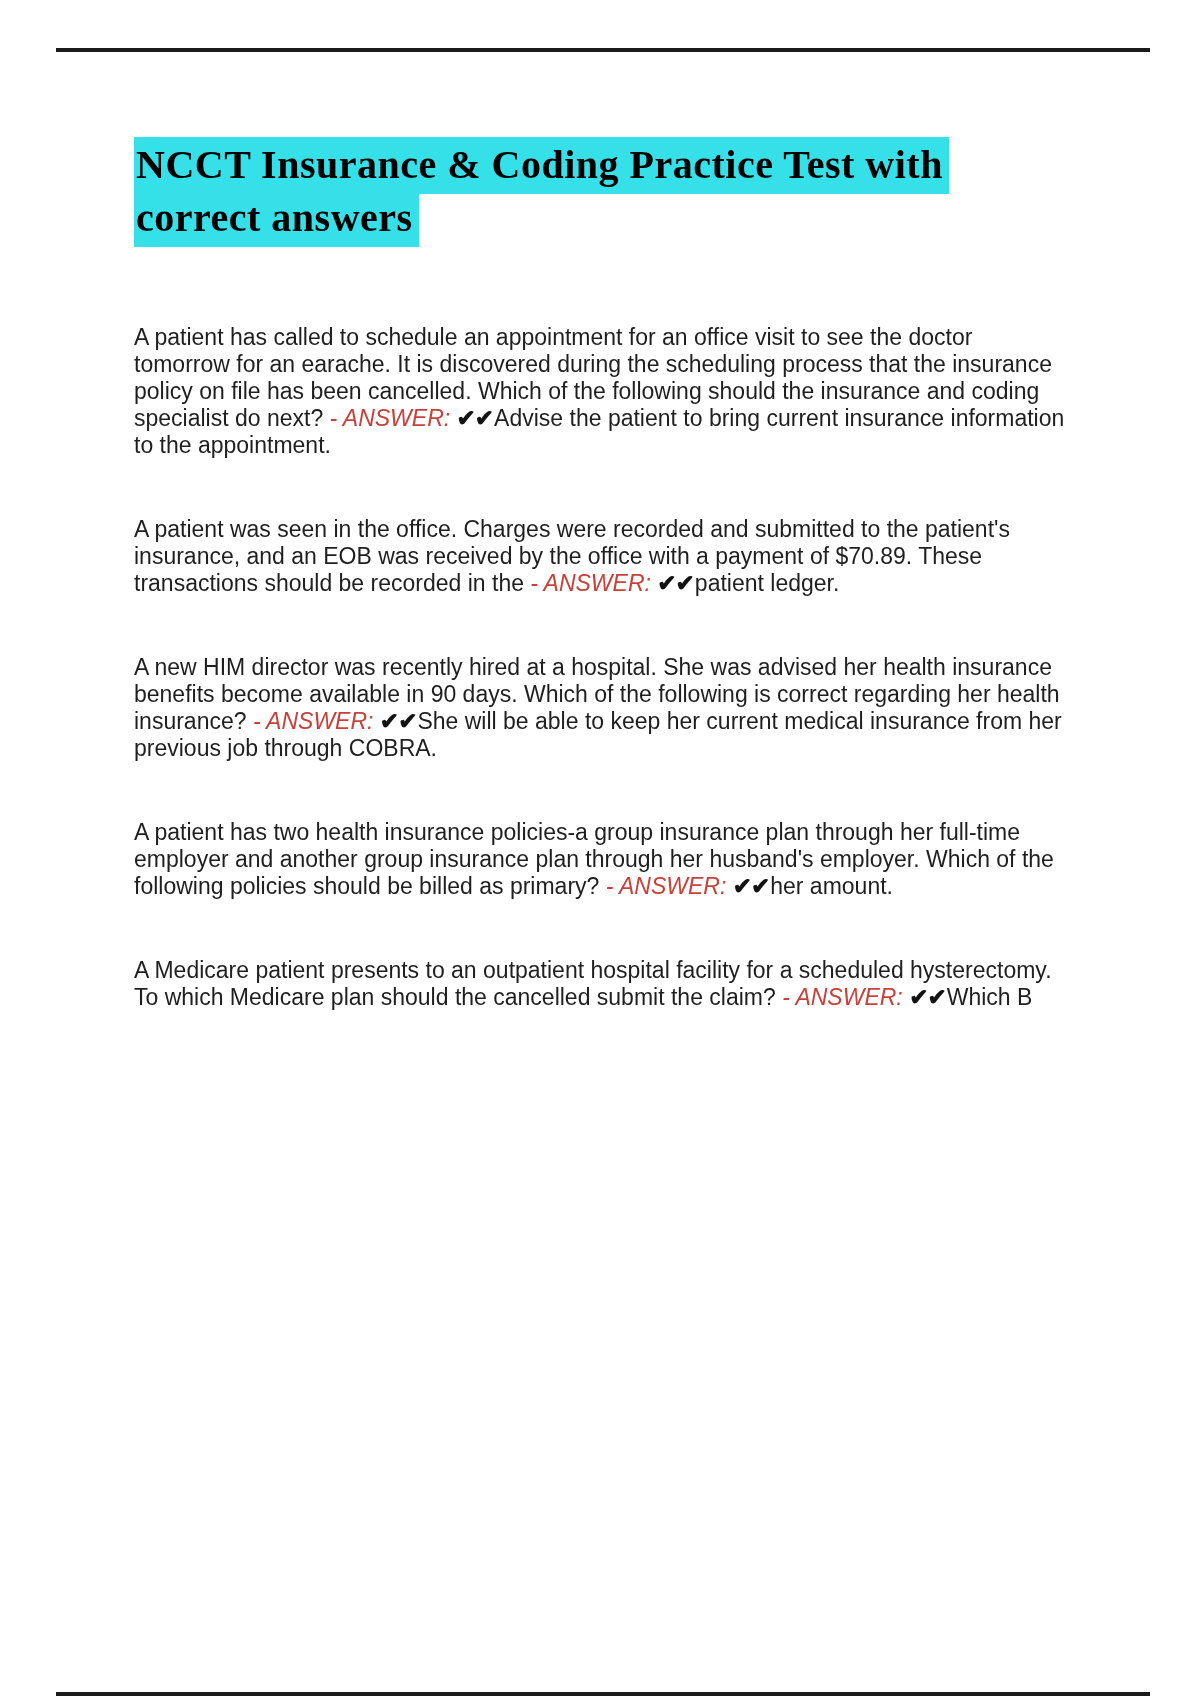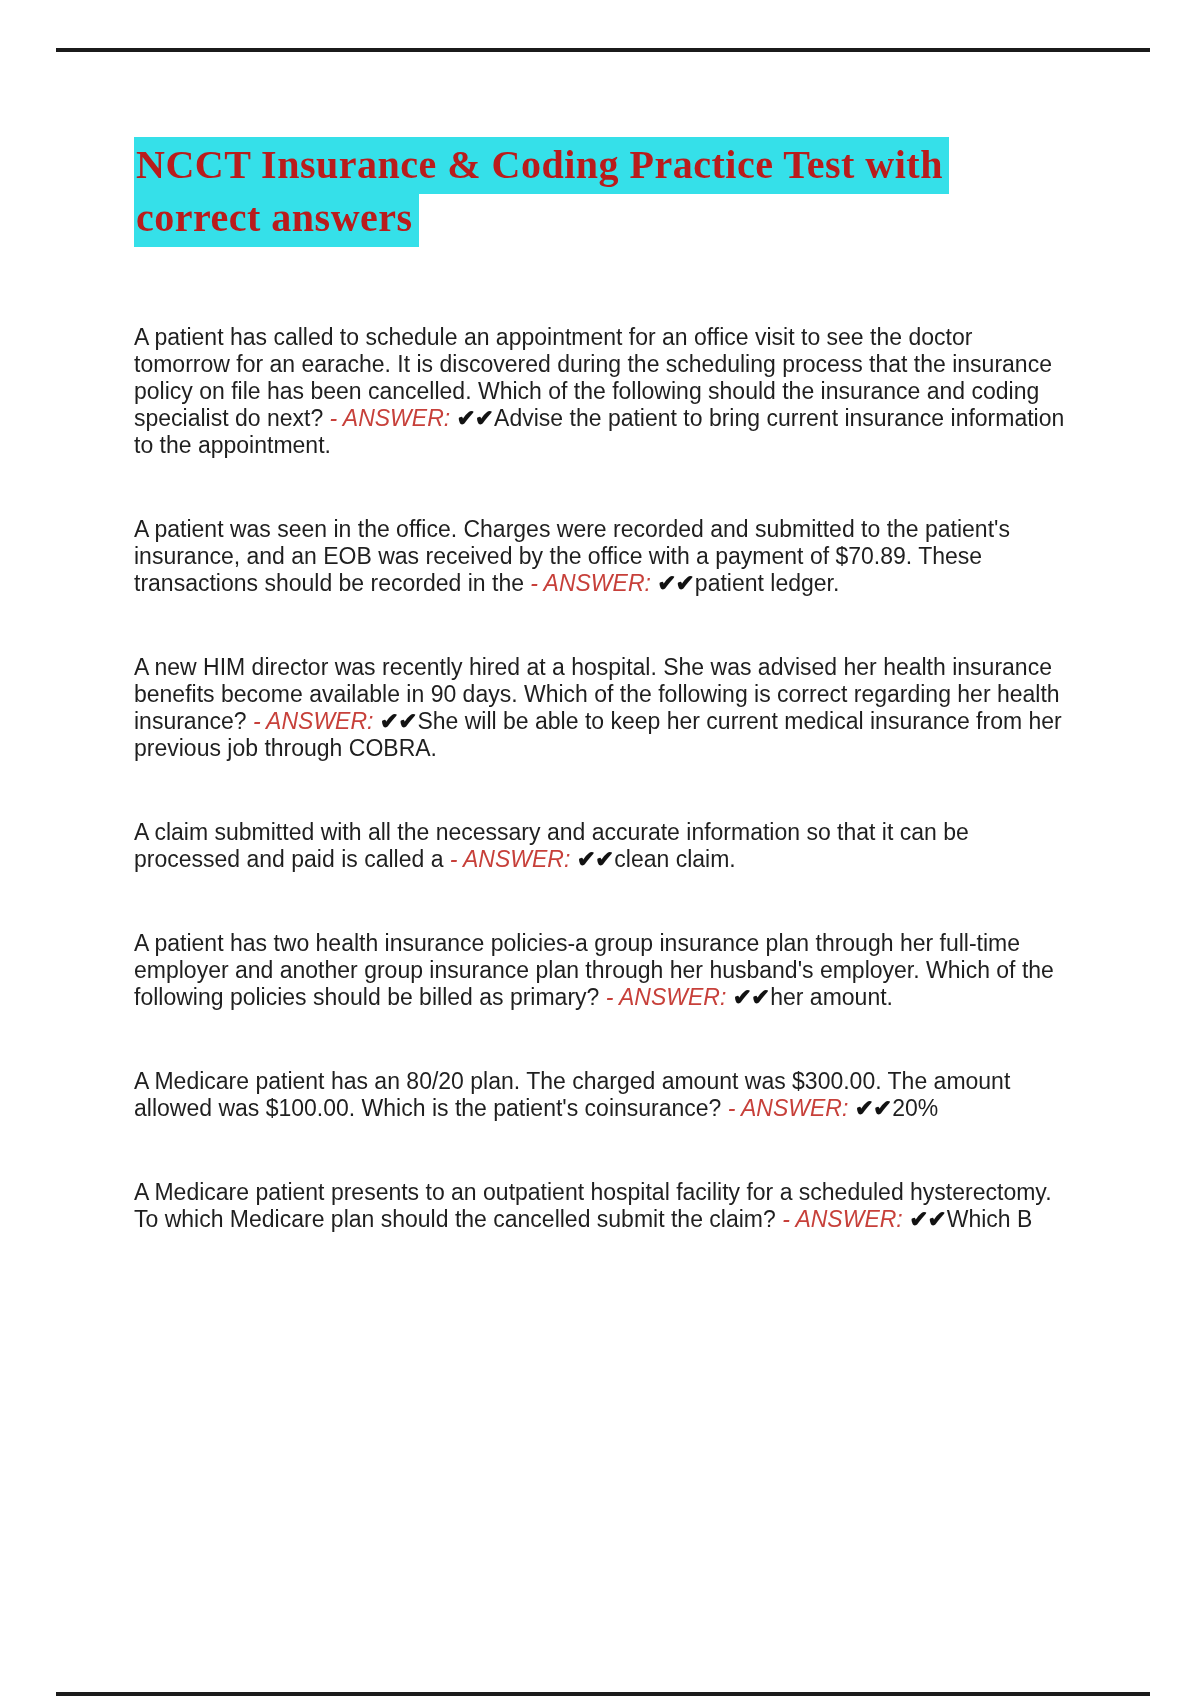--- a/index.html
+++ b/index.html
@@ -32,21 +32,21 @@
     top: 138px;
     width: 940px;
   }
   h1.title {
     margin: 0 0 80px 0;
     max-width: 880px;
     font-family: "Liberation Serif", serif;
     font-weight: bold;
     font-size: 40px;
     line-height: 53px;
-    color: #b91c1c;
+    color: #000000;
     letter-spacing: 0.5px;
   }
   h1.title .hl {
     background: var(--hl, #35e0e9);
     padding: 5px 6px 7px 2px;
     -webkit-box-decoration-break: clone;
     box-decoration-break: clone;
   }
   p.qa {
     margin: 0 0 57px 0;
@@ -75,23 +75,21 @@
   <div class="content">
     <h1 class="title"><span class="hl">NCCT Insurance &amp; Coding Practice Test with correct answers</span></h1>
 
     <p class="qa"><span>A patient has called to schedule an appointment for an office visit to see the doctor tomorrow for an earache. It is discovered during the scheduling process that the insurance policy on file has been cancelled. Which of the following should the insurance and coding specialist do next?</span><span class="answer-label"> - ANSWER: </span><span class="checks">✔✔</span><span>Advise the patient to bring current insurance information to the appointment.</span></p>
 
 
     <p class="qa"><span>A patient was seen in the office. Charges were recorded and submitted to the patient's insurance, and an EOB was received by the office with a payment of $70.89. These transactions should be recorded in the</span><span class="answer-label"> - ANSWER: </span><span class="checks">✔✔</span><span>patient ledger.</span></p>
 
     <p class="qa"><span>A new HIM director was recently hired at a hospital. She was advised her health insurance benefits become available in 90 days. Which of the following is correct regarding her health insurance?</span><span class="answer-label"> - ANSWER: </span><span class="checks">✔✔</span><span>She will be able to keep her current medical insurance from her previous job through COBRA.</span></p>
 
-    <p class="qa"><span>A claim submitted with all the necessary and accurate information so that it can be processed and paid is called a</span><span class="answer-label"> - ANSWER: </span><span class="checks">✔✔</span><span>clean claim.</span></p>
 
     <p class="qa"><span>A patient has two health insurance policies-a group insurance plan through her full-time employer and another group insurance plan through her husband's employer. Which of the following policies should be billed as primary?</span><span class="answer-label"> - ANSWER: </span><span class="checks">✔✔</span><span>her amount.</span></p>
 
-    <p class="qa"><span>A Medicare patient has an 80/20 plan. The charged amount was $300.00. The amount allowed was $100.00. Which is the patient's coinsurance?</span><span class="answer-label"> - ANSWER: </span><span class="checks">✔✔</span><span>20%</span></p>
 
     <p class="qa"><span>A Medicare patient presents to an outpatient hospital facility for a scheduled hysterectomy. To which Medicare plan should the cancelled submit the claim?</span><span class="answer-label"> - ANSWER: </span><span class="checks">✔✔</span><span>Which B</span></p>
   </div>
 
   <div class="rule rule-bottom"></div>
 </div>
 
 </body></html>

